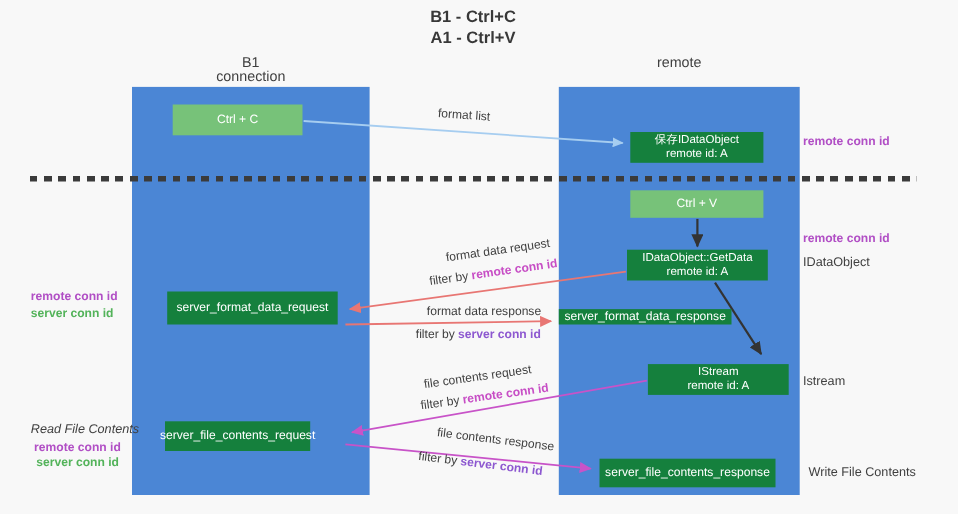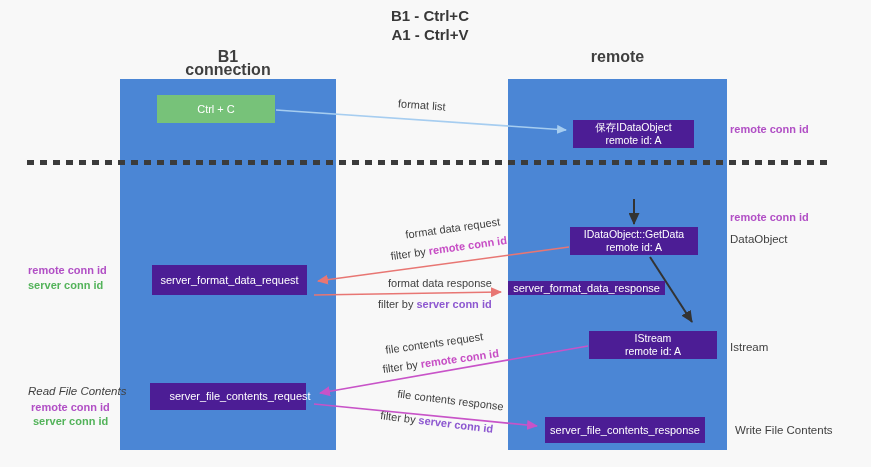--- a/index.html
+++ b/index.html
@@ -1,24 +1,24 @@
 <!DOCTYPE html>
 <html><head>
 <meta charset="utf-8">
 <style>
   html,body{margin:0;padding:0;background:#f8f8f8;}
   #canvas{position:relative;width:871px;height:467px;background:#f8f8f8;overflow:hidden;
           font-family:"Liberation Sans",sans-serif;}
   .abs{position:absolute;}
   .title{width:300px;text-align:center;font-size:15px;color:#383838;line-height:19px;font-weight:bold;}
   .col{position:absolute;background:#4b86d5;}
-  .col-header{position:absolute;text-align:center;font-size:16px;color:#3f3f3f;line-height:13px;font-weight:bold;}
+  .col-header{position:absolute;text-align:center;font-size:13px;color:#3f3f3f;line-height:13px;}
   .box{position:absolute;display:flex;flex-direction:column;align-items:center;justify-content:center;
        color:#ffffff;text-align:center;font-size:11px;line-height:13px;}
-  .orange{background:#4c1d95;}
+  .orange{background:#15803d;}
   .green{background:#77c279;}
   .box .sm{font-size:10.5px;}
   .flowlbl{position:absolute;font-size:11px;color:#3f3f3f;white-space:nowrap;}
   .rot-up{transform:rotate(-8deg);}
   .rot-dn7{transform:rotate(7deg);}
   .rot-dn4{transform:rotate(4deg);}
   .filter-prefix{margin-right:3px;}
   .val-magenta{color:#c74ec5;font-weight:bold;}
   .val-violet{color:#8d58d0;font-weight:bold;}
   .side{position:absolute;font-size:11px;white-space:nowrap;}
@@ -75,27 +75,30 @@
     <line x1="588" y1="346" x2="320" y2="393" stroke="#c853c8" stroke-width="1.6" marker-end="url(#ah-magenta)"></line>
     <line x1="314" y1="404" x2="537" y2="426" stroke="#c853c8" stroke-width="1.6" marker-end="url(#ah-magenta)"></line>
   </svg>
 
   <div class="box orange" style="left:152px;top:265px;width:155px;height:30px;">
     <div>server_format_data_request</div>
   </div>
   <div class="box green" style="left:157px;top:95px;width:118px;height:28px;">
     <div>Ctrl + C</div>
   </div>
-  <div class="box orange" style="left:150px;top:383px;width:132px;height:27px;padding-left:24px;">
+  <div class="box orange" style="left:150px;top:383px;width:132px;height:27px;">
     <div>server_file_contents_request</div>
   </div>
 
   <div class="box orange" style="left:573px;top:120px;width:121px;height:28px;">
     <div class="sm">保存IDataObject</div>
     <div class="sm">remote id: A</div>
+  </div>
+  <div class="box green" style="left:573px;top:173px;width:121px;height:25px;">
+    <div>Ctrl + V</div>
   </div>
   <div class="box orange" style="left:570px;top:227px;width:128px;height:28px;">
     <div class="sm">IDataObject::GetData</div>
     <div class="sm">remote id: A</div>
   </div>
   <div class="box orange" style="left:508px;top:281px;width:157px;height:14px;">
     <div>server_format_data_response</div>
   </div>
   <div class="box orange" style="left:589px;top:331px;width:128px;height:28px;">
     <div class="sm">IStream</div>
@@ -122,21 +125,21 @@
     <span class="filter-prefix">filter by</span><span class="val-magenta">remote conn id</span>
   </div>
 
   <div class="flowlbl rot-dn7" style="left:397px;top:394px;">file contents response</div>
   <div class="flowlbl rot-dn7" style="left:380px;top:416px;">
     <span class="filter-prefix">filter by</span><span class="val-violet">server conn id</span>
   </div>
 
   <div class="side side-purple" style="left:730px;top:123px;">remote conn id</div>
   <div class="side side-purple" style="left:730px;top:211px;">remote conn id</div>
-  <div class="side side-plain" style="left:730px;top:233px;">DataObject</div>
+  <div class="side side-plain" style="left:730px;top:233px;">IDataObject</div>
   <div class="side side-plain" style="left:730px;top:341px;">Istream</div>
   <div class="side side-plain" style="left:735px;top:424px;">Write File Contents</div>
 
   <div class="side side-purple" style="left:28px;top:264px;">remote conn id</div>
   <div class="side side-green" style="left:28px;top:279px;">server conn id</div>
   <div class="side side-plain" style="left:28px;top:385px;font-style:italic;">Read File Contents</div>
   <div class="side side-purple" style="left:31px;top:401px;">remote conn id</div>
   <div class="side side-green" style="left:33px;top:415px;">server conn id</div>
 
 </div>

